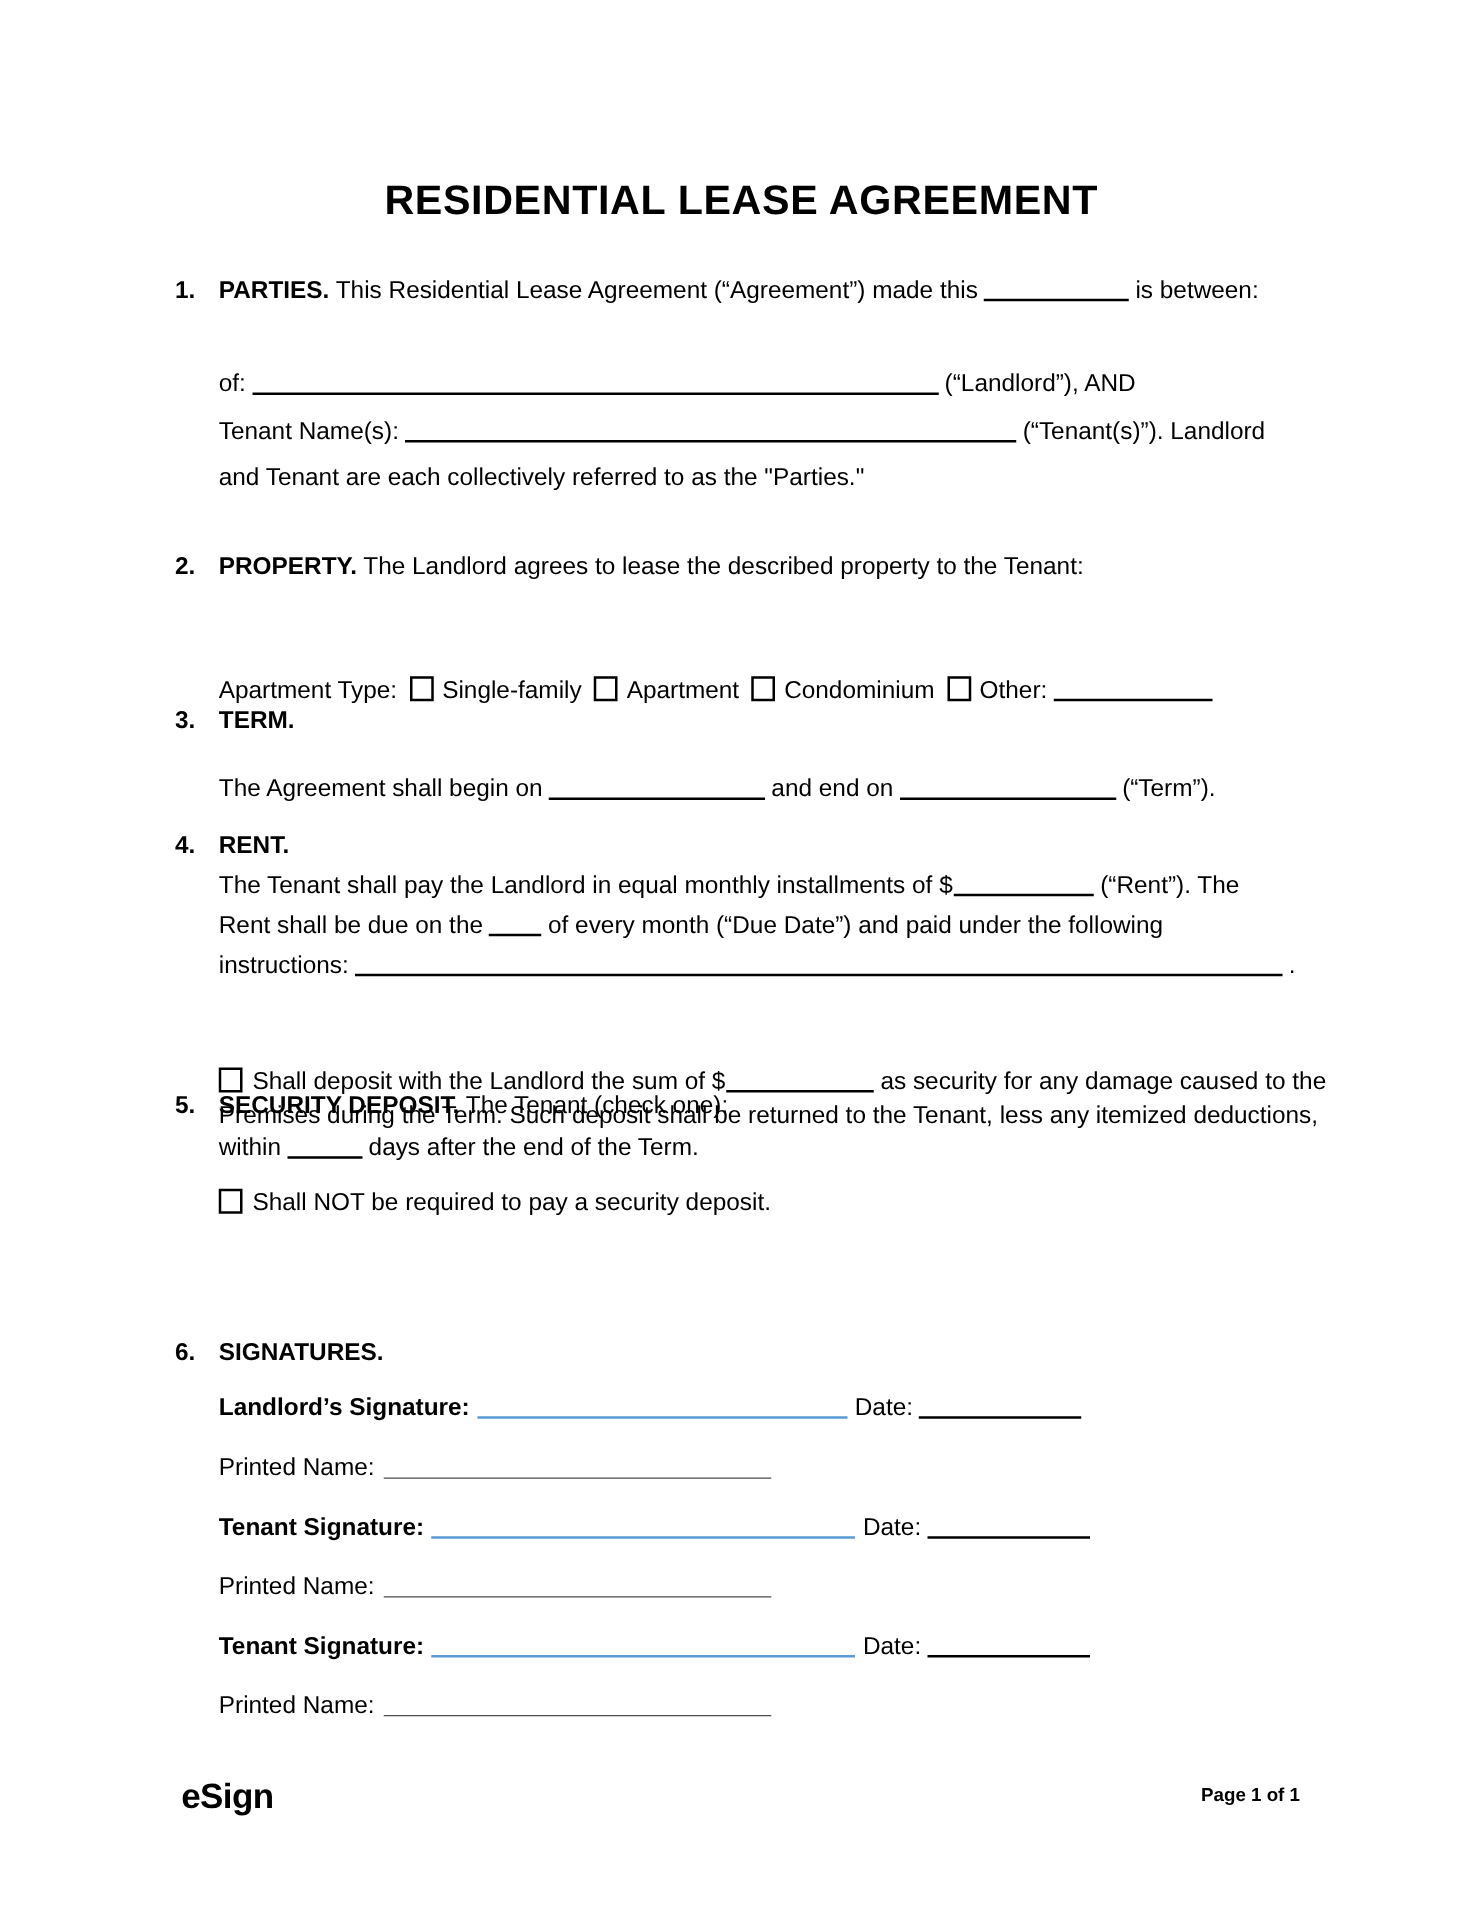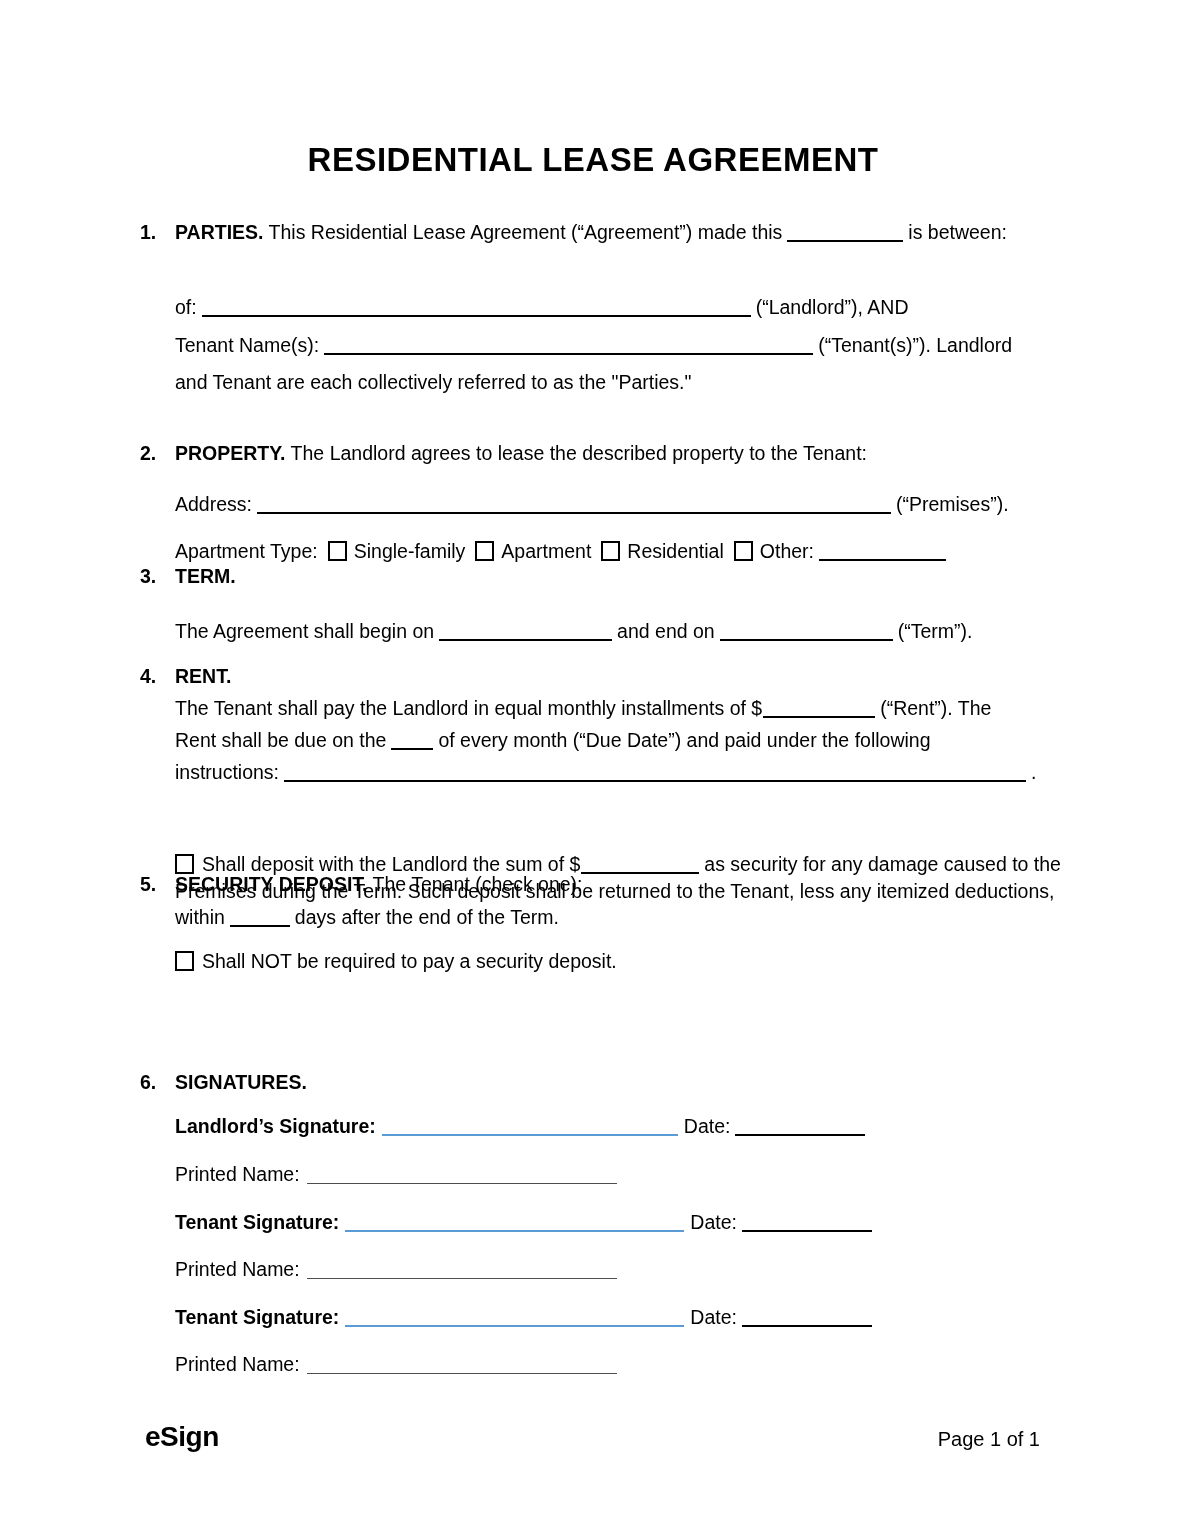--- a/index.html
+++ b/index.html
@@ -74,21 +74,22 @@
   .footer-brand{
     position:absolute;
     left:145px; top:1421px;
     font-size:28px;
     font-weight:bold;
     letter-spacing:-0.5px;
   }
   .footer-page{
     position:absolute;
     right:146px; top:1428px;
-    font-size:20px;
+    font-size:15px;
+    font-weight:bold;
   }
 </style>
 </head>
 <body>
 
 <div class="page">
 
   <h1 class="title">RESIDENTIAL LEASE AGREEMENT</h1>
 
   <div class="line" style="top:220px;">
@@ -102,25 +103,22 @@
     <span>Tenant Name(s):</span><span class="bk" style="width:489px;"></span><span>(“Tenant(s)”). Landlord</span>
   </div>
   <div class="line ind" style="top:370px;">
     <span>and Tenant are each collectively referred to as the "Parties."</span>
   </div>
 
   <div class="line" style="top:441px;">
     <span class="num">2.</span><span class="b">PROPERTY.</span>
     <span>The Landlord agrees to lease the described property to the Tenant:</span>
   </div>
-  <div class="line ind" style="top:492px;">
-    <span>Address:</span><span class="bk" style="width:634px;"></span><span>(“Premises”).</span>
-  </div>
   <div class="line ind" style="top:538px;">
-    <span>Apartment Type:</span><span class="cb"></span><span>Single-family</span><span class="cb"></span><span>Apartment</span><span class="cb"></span><span>Residential</span><span class="cb"></span><span>Other:</span><span class="bk" style="width:127px;"></span>
+    <span>Apartment Type:</span><span class="cb"></span><span>Single-family</span><span class="cb"></span><span>Apartment</span><span class="cb"></span><span>Condominium</span><span class="cb"></span><span>Other:</span><span class="bk" style="width:127px;"></span>
   </div>
 
   <div class="line" style="top:564px;">
     <span class="num">3.</span><span class="b">TERM.</span>
   </div>
   <div class="line ind" style="top:619px;text-align:center;">
     <span>The Agreement shall begin on</span><span class="bk" style="width:173px;"></span><span>and end on</span><span class="bk" style="width:173px;"></span><span>(“Term”).</span>
   </div>
 
   <div class="line" style="top:664px;">

